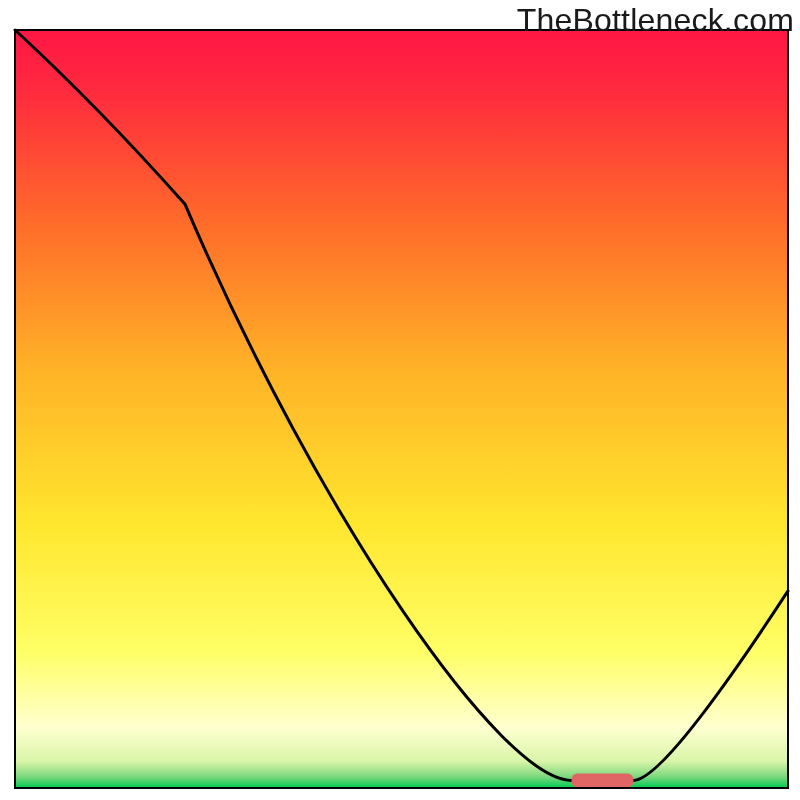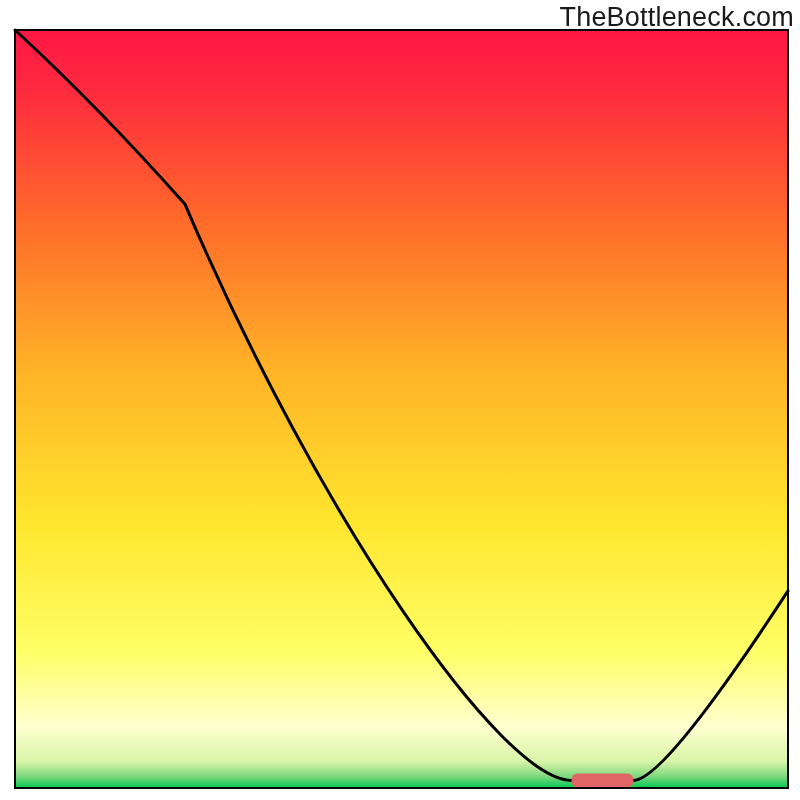--- a/index.html
+++ b/index.html
@@ -12,21 +12,21 @@
   }
   .chart-container {
     position: relative;
     width: 800px;
     height: 800px;
   }
   .watermark {
     position: absolute;
     top: 2px;
     right: 6px;
-    font-size: 27px;
+    font-size: 32px;
     font-weight: 500;
     color: #1a1a1a;
     letter-spacing: 0.2px;
     z-index: 10;
   }
   svg.plot {
     position: absolute;
     top: 0;
     left: 0;
     width: 800px;

